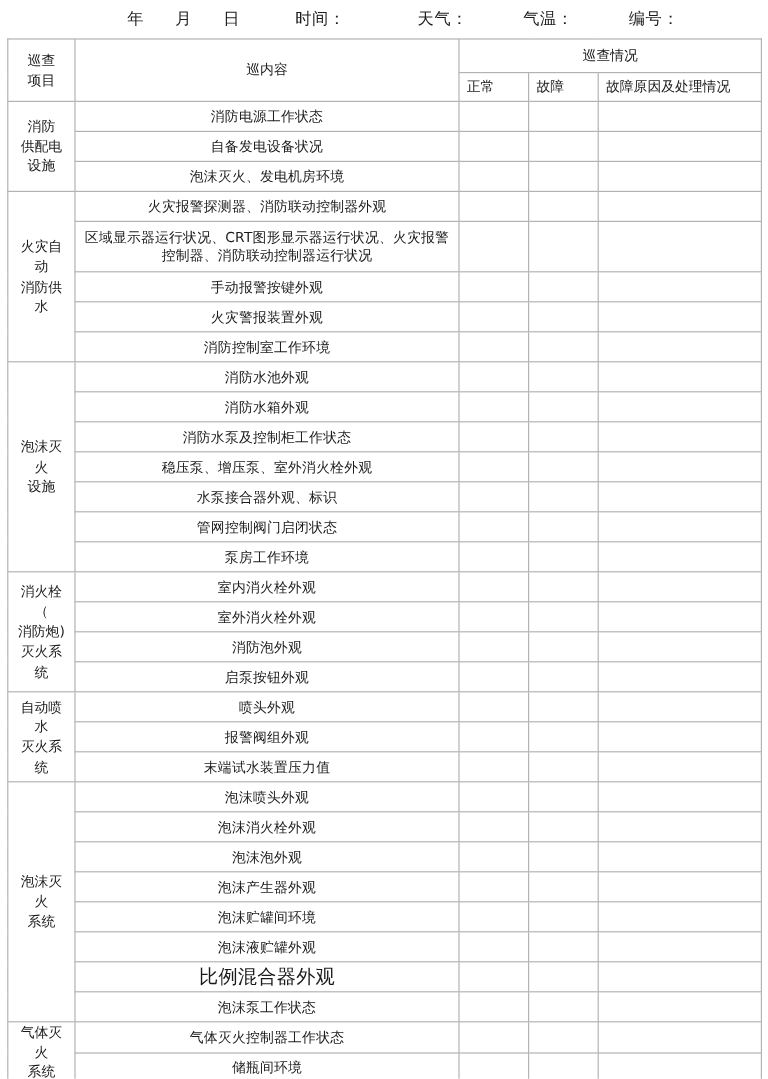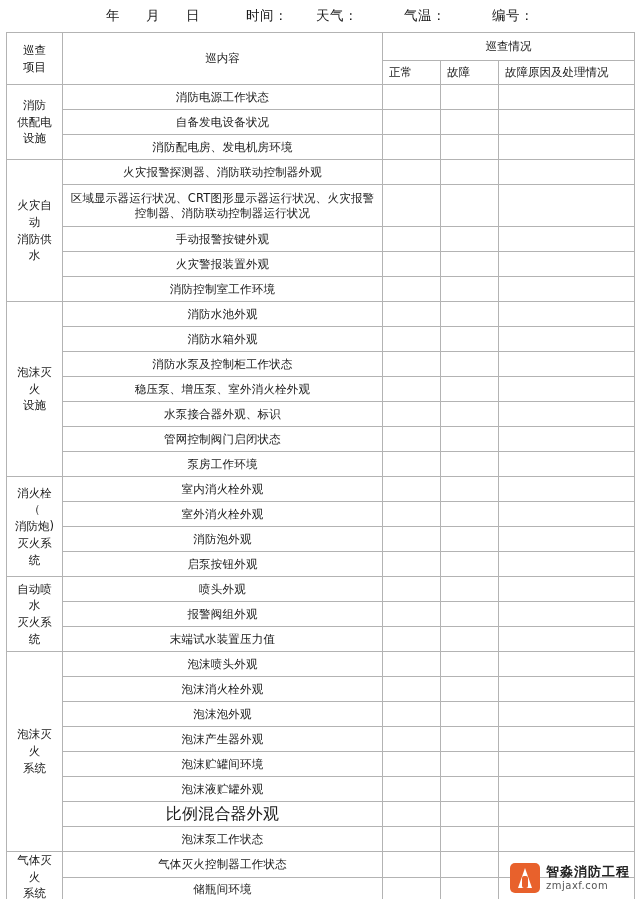--- a/index.html
+++ b/index.html
@@ -32,21 +32,21 @@
     box-sizing: border-box;
   }
   .header-line .hcell {
     white-space: nowrap;
     margin-right: 26px;
   }
   .header-line .hcell.wide {
     margin-right: 46px;
   }
   .header-line .hcell.xwide {
-    margin-right: 28px;
+    margin-right: 60px;
     text-align: right;
   }
   
   table.inspect {
     border-collapse: collapse;
     width: 628px;
     table-layout: fixed;
   }
   table.inspect td, table.inspect th {
     border: 1px solid #b3b3b3;
@@ -190,21 +190,21 @@
           <td class="mark"></td>
           <td class="mark"></td>
         </tr>
         <tr>
           <td class="content">自备发电设备状况</td>
           <td class="mark"></td>
           <td class="mark"></td>
           <td class="mark"></td>
         </tr>
         <tr>
-          <td class="content">消防配电房、发电机房环境</td>
+          <td class="content">泡沫灭火、发电机房环境</td>
           <td class="mark"></td>
           <td class="mark"></td>
           <td class="mark"></td>
         </tr>
         <tr>
           <td class="grp" rowspan="5">
             <div>火灾自动</div>
             <div>消防供水</div>
           </td>
           <td class="content">火灾报警探测器、消防联动控制器外观</td>
@@ -397,21 +397,14 @@
         </tr>
         <tr>
           <td class="content">储瓶间环境</td>
           <td class="mark"></td>
           <td class="mark"></td>
           <td class="mark"></td>
         </tr>
       </tbody>
   </table>
 
-  <div class="watermark">
-    <div class="wm-badge"></div>
-    <div class="wm-text">
-      <div class="wm-title">智淼消防工程</div>
-      <div class="wm-url">zmjaxf.com</div>
-    </div>
-  </div>
 
 </div>
 
 </body></html>

